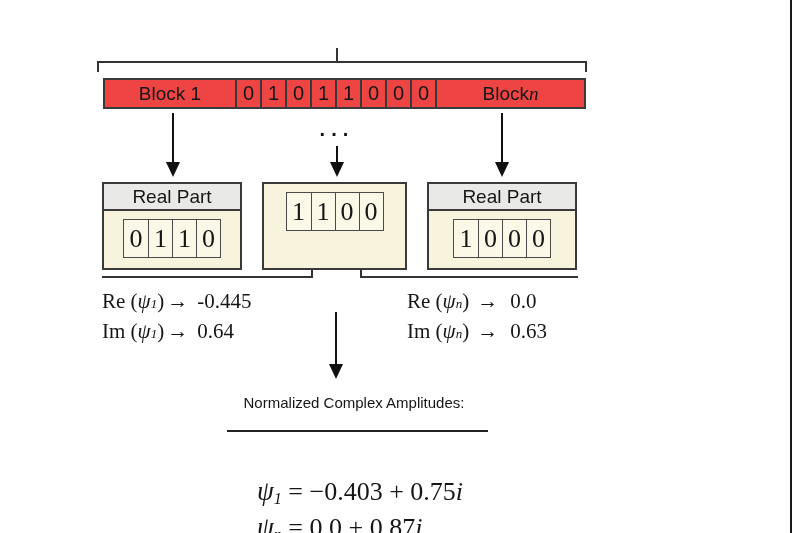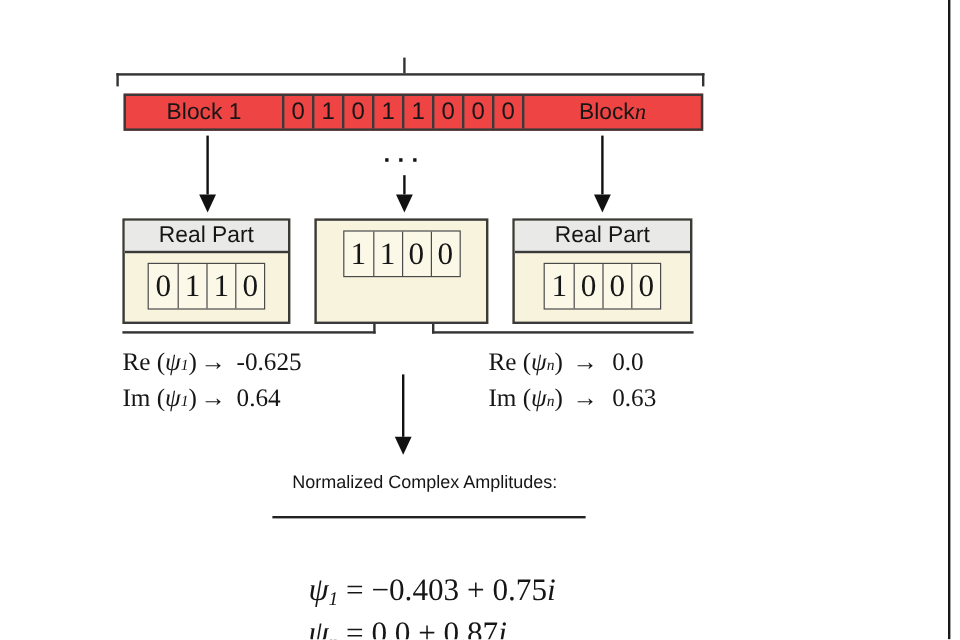--- a/index.html
+++ b/index.html
@@ -156,21 +156,21 @@
         <div class="c">0</div>
       </div>
     </div>
   </div>
 
   <div class="gbrace-l"></div>
   <div class="gbrace-r"></div>
 
   <div class="map map-left">
     <div class="row">
-      <span>Re </span><span>(</span><span class="psi">ψ</span><span class="sb it">1</span><span>)</span><span class="arr">→</span><span>-0.625</span>
+      <span>Re </span><span>(</span><span class="psi">ψ</span><span class="sb it">1</span><span>)</span><span class="arr">→</span><span>-0.445</span>
     </div>
     <div class="row">
       <span>Im </span><span>(</span><span class="psi">ψ</span><span class="sb it">1</span><span>)</span><span class="arr">→</span><span>0.64</span>
     </div>
   </div>
 
   <div class="map map-right">
     <div class="row">
       <span>Re </span><span>(</span><span class="psi">ψ</span><span class="sb it">n</span><span>)</span><span class="arr">→</span><span>0.0</span>
     </div>

